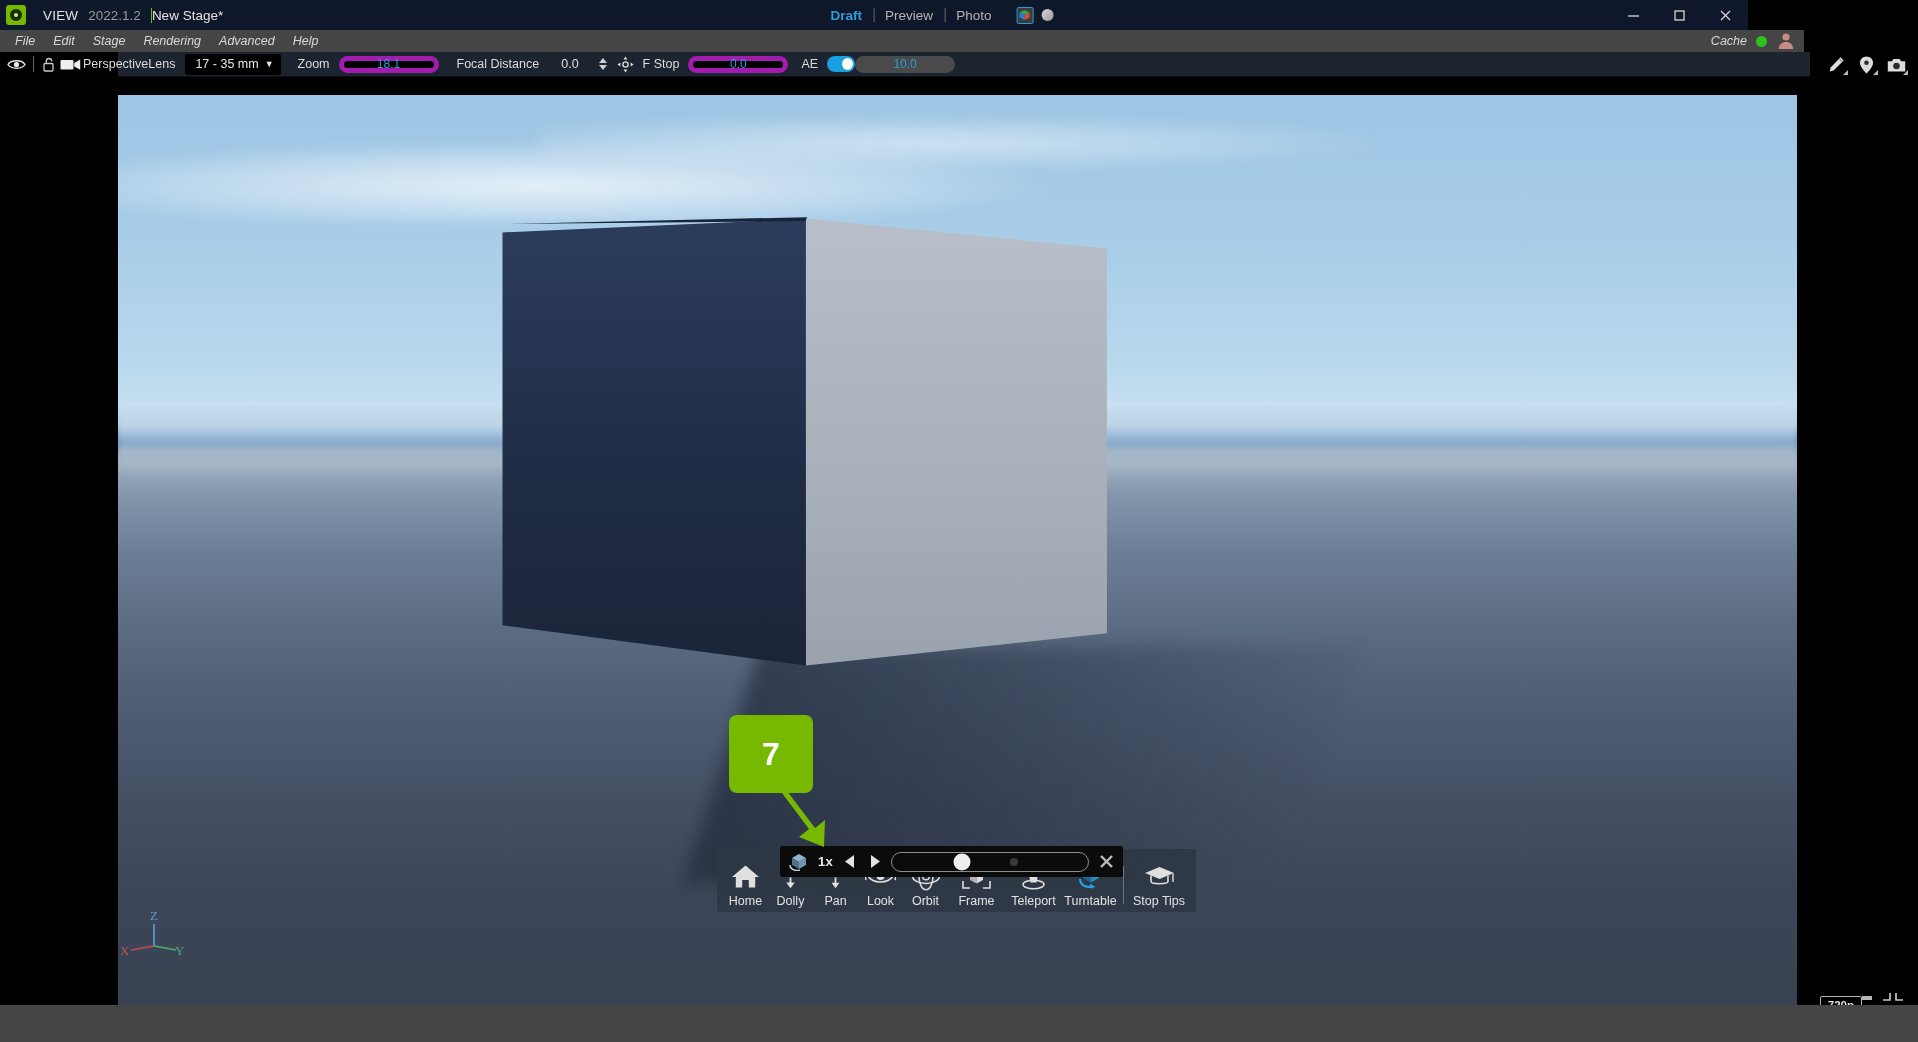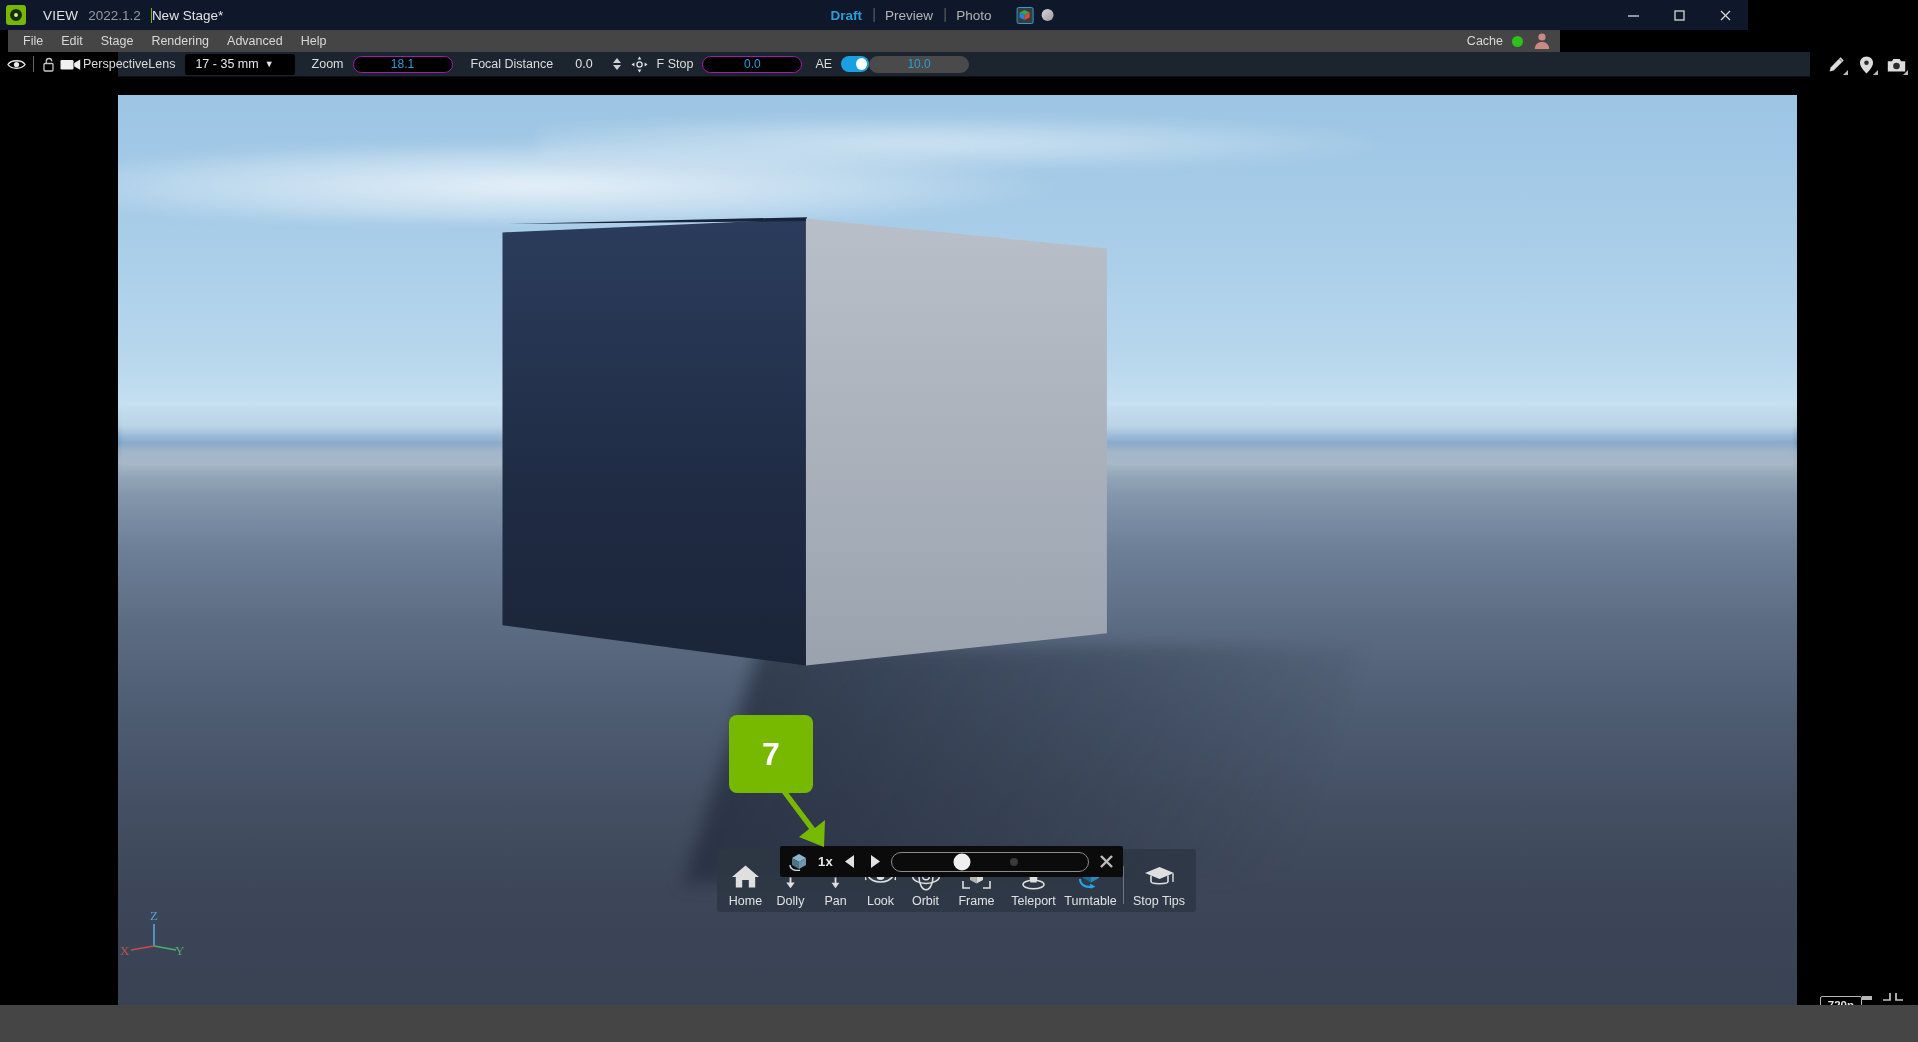--- a/index.html
+++ b/index.html
@@ -56,22 +56,22 @@
     position:absolute; right:0; top:0; height:30px;
     display:flex; align-items:center;
   }
   .win-btn {
     width:46px; height:30px; display:flex; align-items:center; justify-content:center;
     color:#d8d8d8; cursor:pointer;
   }
 
   
   .menurow {
-    position:absolute; left:8px; top:30px; width:1552px; height:22px;
-    background:#454545; display:flex; align-items:center;
+    position:absolute; left:0; top:30px; width:1804px; height:22px;
+    background:#454545; display:flex; align-items:center;font-style:italic;
   }
   .menu-items { display:flex; align-items:center; margin-left:6px; }
   .menu-item {
     font-size:12.5px; color:#d8d8d8; padding:2px 9px; cursor:pointer; border-radius:2px;
   }
   .cache-area {
     position:absolute; right:8px; top:0; height:22px;
     display:flex; align-items:center; gap:9px;
   }
   .cache-label { font-size:12.5px; color:#d8d8d8; }
@@ -85,26 +85,26 @@
     border-bottom:1px solid #0c0f13;
   }
   .ct-black { position:absolute; left:0; top:0; height:25px; background:#000; }
   .ct-inner { position:relative; display:flex; align-items:center; height:25px; width:100%; }
   .ct-ic { display:flex; align-items:center; justify-content:center; cursor:pointer; }
   .ct-label { font-size:12.5px; color:#dcdcdc; white-space:nowrap; }
   .ct-sep { width:1px; height:16px; background:#596673; }
   .lens-drop {
     display:flex; align-items:center; gap:6px;
     background:#000; border:1px solid #000; border-radius:2px;
-    height:21px; padding:0 20px 0 9px; cursor:pointer;
+    height:21px; padding:0 6px 0 9px; cursor:pointer;
   }
   .lens-drop .txt { font-size:12.5px; color:#e6e6e6; }
   .lens-drop .car { font-size:9px; color:#e6e6e6; }
   .field-pill {
-    width:100px; height:17px; background:#000; border:1px solid #a21caf;
+    width:100px; height:17px; background:#000; border:5px solid #a21caf;
     border-radius:9px; display:flex; align-items:center; justify-content:center;
     cursor:text;
   }
   .field-pill.grey { background:#4a4a4a; border-color:#4a4a4a; }
   .field-pill .v { font-size:12px; color:#2b9ed6; }
   .plain-val { font-size:12.5px; color:#e0e0e0; }
   .spinner { display:flex; flex-direction:column; align-items:center; gap:2px; cursor:pointer; }
   .spinner i { display:block; width:0; height:0; border-left:4px solid transparent; border-right:4px solid transparent; }
   .spinner i.up { border-bottom:5px solid #cfcfcf; }
   .spinner i.dn { border-top:5px solid #cfcfcf; }

